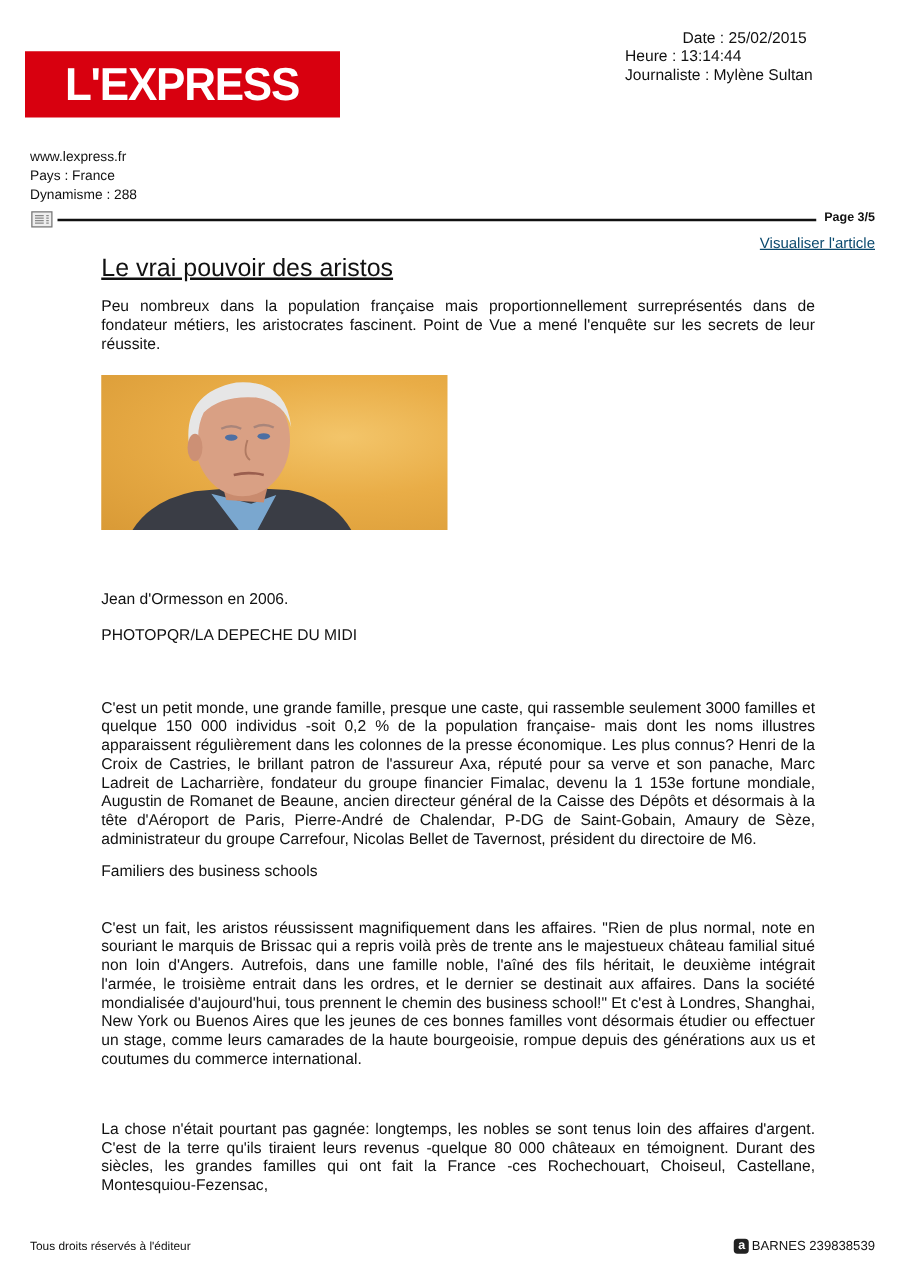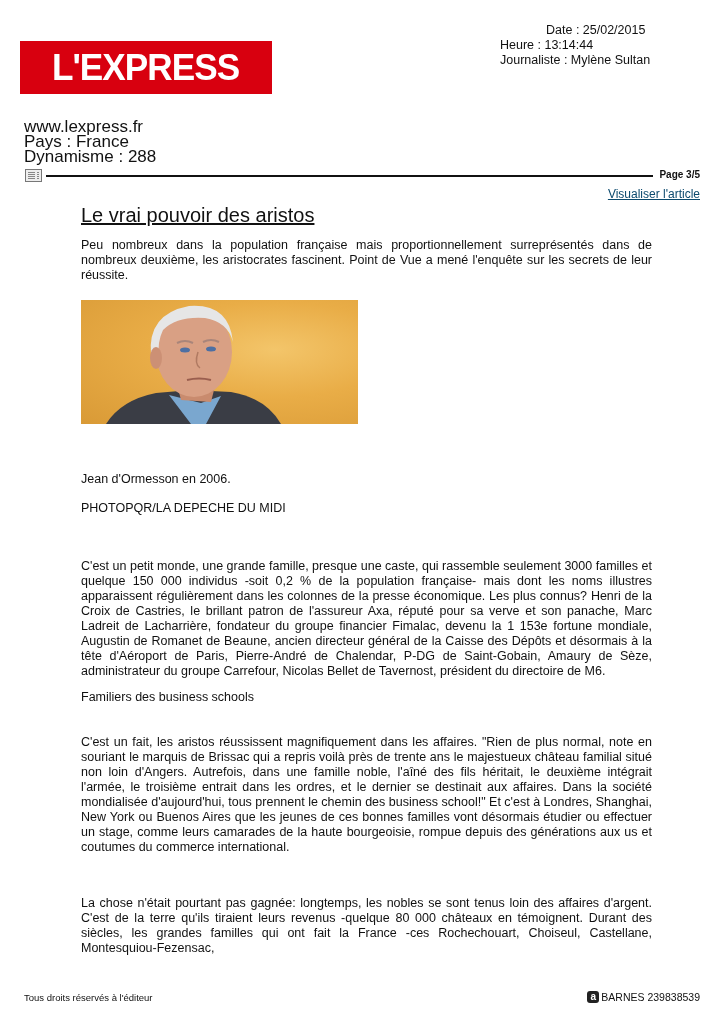--- a/index.html
+++ b/index.html
@@ -13,21 +13,21 @@
     }
     .logo span {
       color: #ffffff; font-family: "Liberation Sans", sans-serif; font-weight: bold;
       font-size: 37px; letter-spacing: -1px; transform: scaleX(0.95);
     }
     .meta-right {
       position: absolute; left: 500px; top: 23px; font-size: 12.5px; line-height: 15px;
     }
     .meta-right .date { font-weight: normal; padding-left: 46px; }
     .meta-left {
-      position: absolute; left: 24px; top: 119px; font-size: 17px; line-height: 15px;
+      position: absolute; left: 24px; top: 119px; font-size: 11px; line-height: 15px;
     }
     .rule-icon {
       position: absolute; left: 25px; top: 169px; width: 17px; height: 13px;
       border: 1px solid #777; background: #eeeeee; box-sizing: border-box;
     }
     .rule-icon::before {
       content: ""; position: absolute; left: 2px; top: 2px; width: 7px; height: 1px;
       background: #888; box-shadow: 0 2px 0 #888, 0 4px 0 #888, 0 6px 0 #888;
     }
     .rule-icon::after {
@@ -85,21 +85,21 @@
   <div>Dynamisme : 288</div>
 </div>
 
 <div class="rule-icon"></div>
 <div class="rule"></div>
 <div class="page-num">Page 3/5</div>
 <a class="view-link">Visualiser l'article</a>
 
 <h1 class="title">Le vrai pouvoir des aristos</h1>
 
-<p class="article" style="top:238px;">Peu nombreux dans la population française mais proportionnellement surreprésentés dans de nombreux deuxième, les aristocrates fascinent. Point de Vue a mené l'enquête sur les secrets de leur réussite.</p>
+<p class="article" style="top:238px;">Peu nombreux dans la population française mais proportionnellement surreprésentés dans de fondateur métiers, les aristocrates fascinent. Point de Vue a mené l'enquête sur les secrets de leur réussite.</p>
 
 <div class="photo" title="Portrait of Jean d'Ormesson">
   <svg width="277" height="124" viewBox="0 0 277 124">
 
     <path d="M25 124 Q40 100 75 93 L110 90 L150 92 Q185 98 200 124 Z" fill="#3a3d45"></path>
 
     <path d="M88 95 L110 124 L125 124 L140 96 L120 103 Z" fill="#7aa7cf"></path>
 
     <path d="M95 80 L100 100 L130 102 L135 82 Z" fill="#c98b6e"></path>
 

